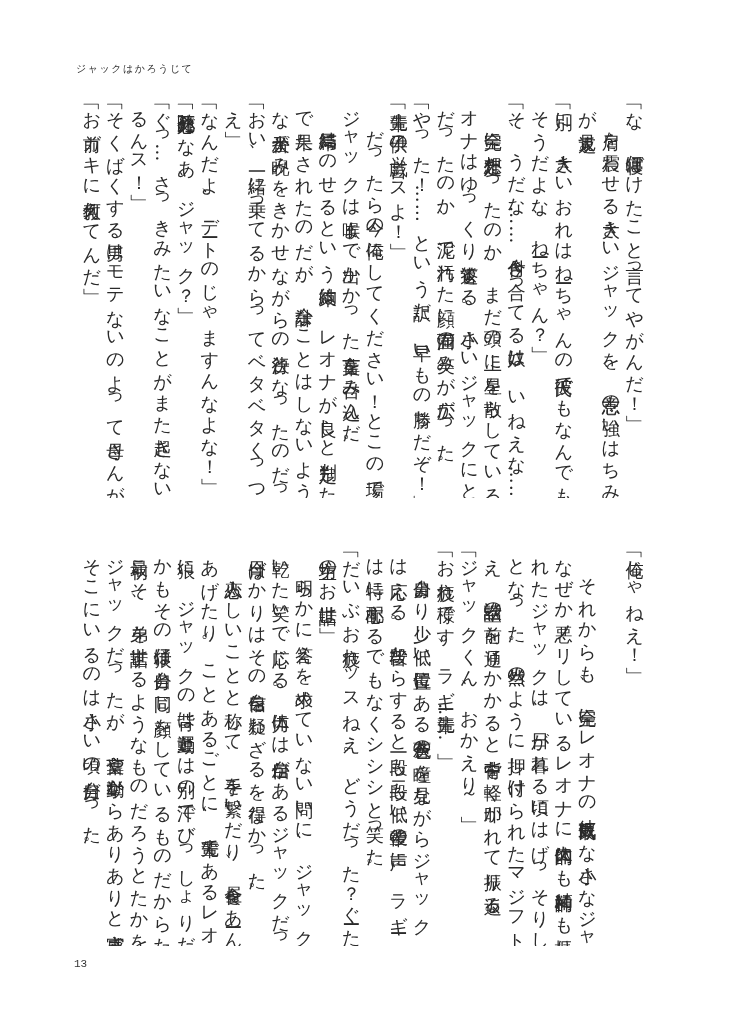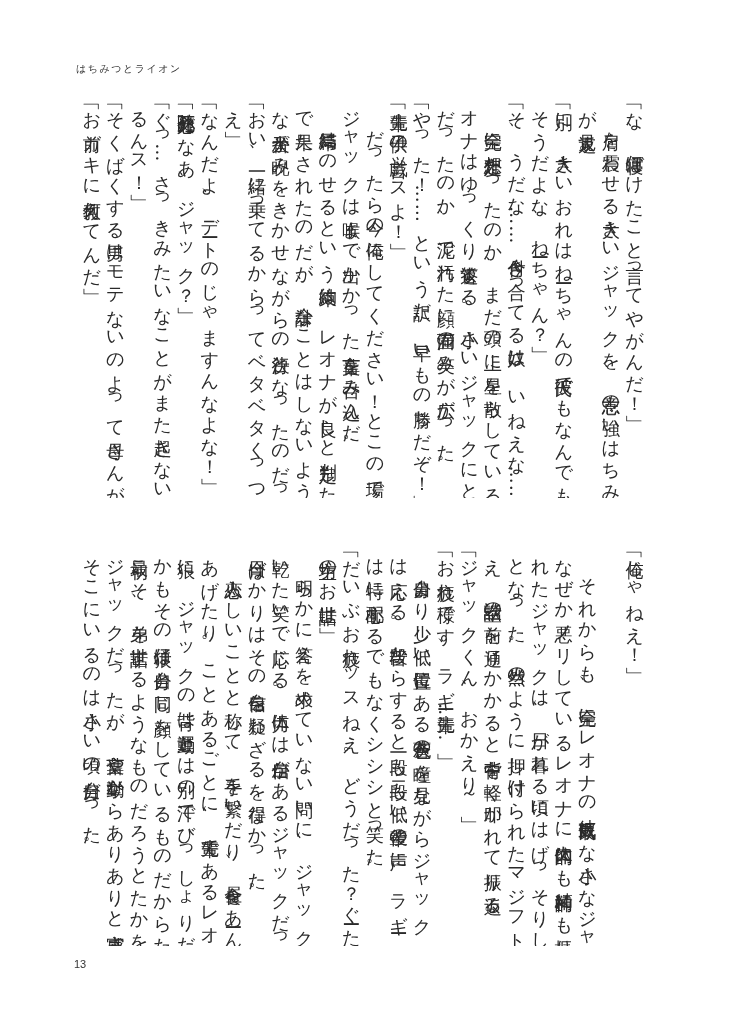--- a/index.html
+++ b/index.html
@@ -9,26 +9,26 @@
                   letter-spacing: 1.5px; color: #333; font-family: "DejaVu Sans", sans-serif; }
   .tier { position: absolute; left: 78px; width: 568px; height: 400px; }
   .tier.top { top: 98px; }
   .tier.bottom { top: 546px; }
   .col-wrap { position: absolute; top: 0; right: 0; height: 100%; width: 100%;
               display: flex; flex-direction: row-reverse; justify-content: flex-start; }
   .col { writing-mode: vertical-rl; text-orientation: mixed; width: 23.6px; height: 400px;
          font-size: 18.2px; line-height: 23.6px; letter-spacing: 1.1px; white-space: nowrap;
          overflow: hidden; flex: 0 0 auto; }
   .page-number { position: absolute; left: 74px; top: 958px; font-size: 11px; color: #333;
-                 font-family: Liberation Sans, sans-serif; }
+                 font-family: Liberation Mono, monospace; }
 </style>
 </head>
 <body>
 
-<div class="running-head">はちみつとライオン</div>
+<div class="running-head">ジャックはかろうじて</div>
 
 <div class="tier top">
   <div class="col-wrap">
     <div class="col">「な、何寝ぼけたこと言ってやがんだ！」</div>
     <div class="col">　肩を震わせる大きいジャックを、意志の強いはちみつ色の瞳</div>
     <div class="col">が見返す。</div>
     <div class="col">「別に、大きいおれはねーちゃんの彼氏でもなんでもないだろ！</div>
     <div class="col">そうだよな、ねーちゃん？」</div>
     <div class="col">「そ、うだな……今付き合ってる奴は、いねえな……」</div>
     <div class="col">　完全に想定外だったのか、まだ頭の上に星を散らしているレ</div>

